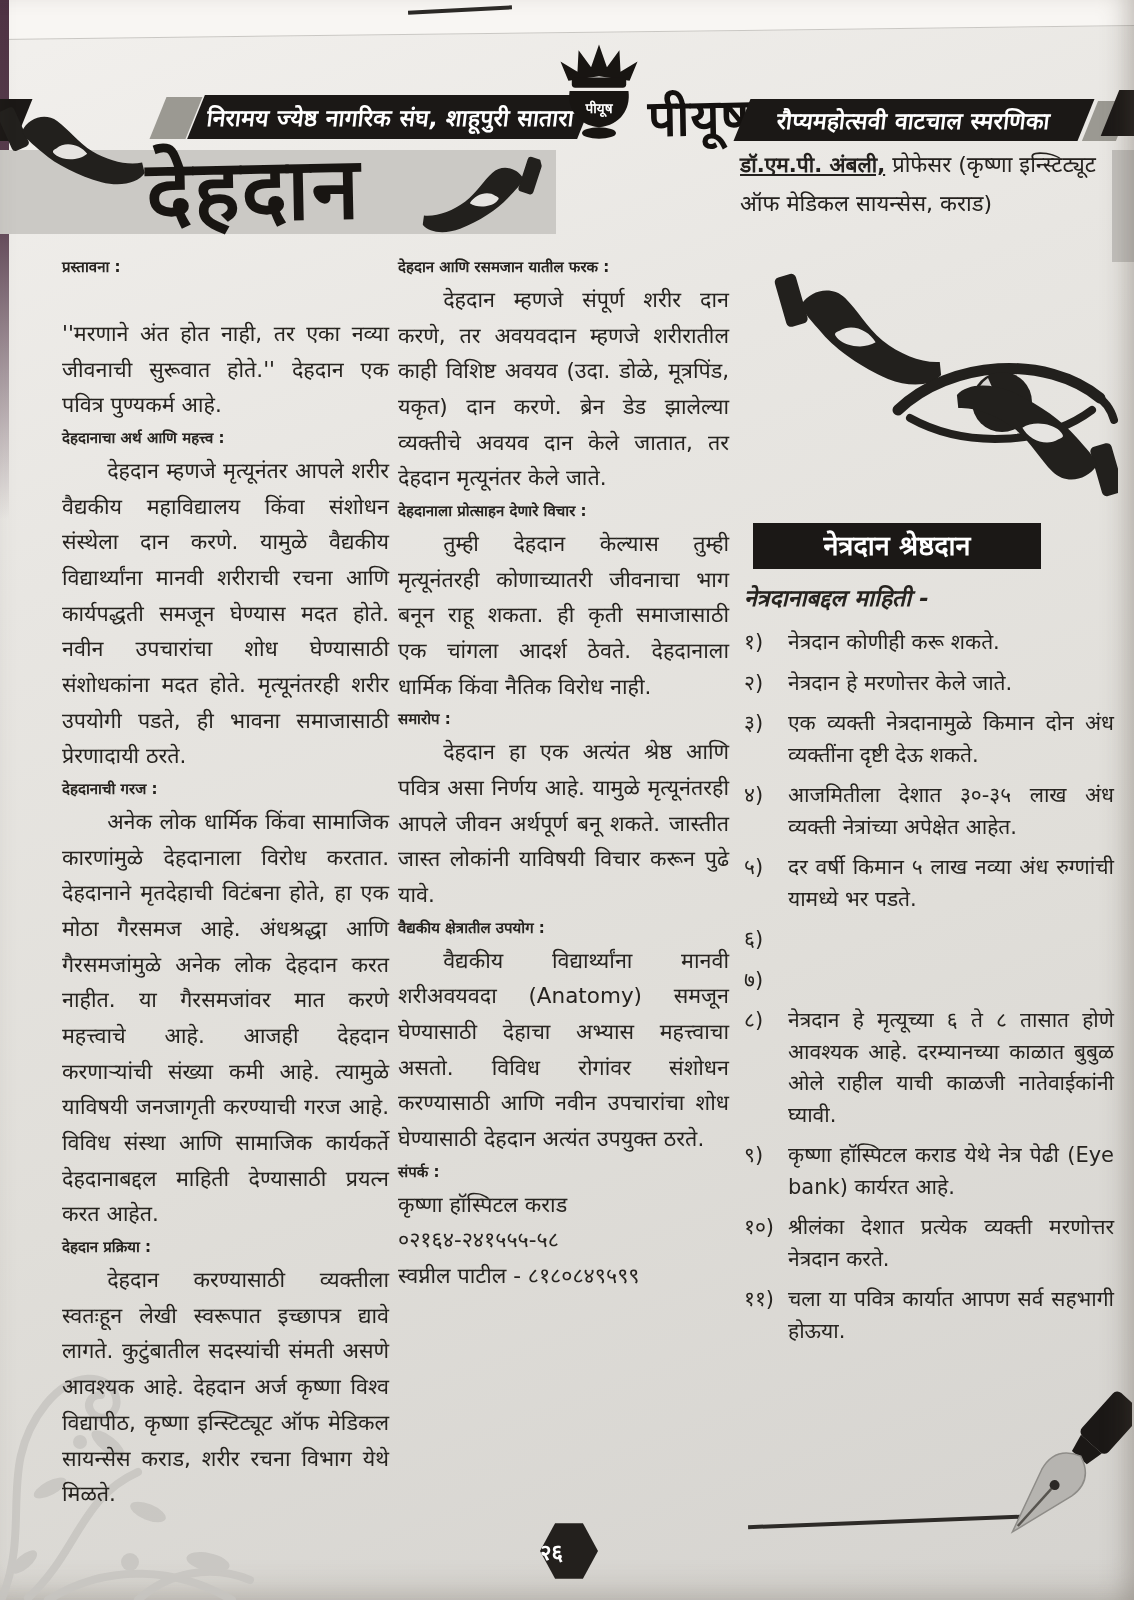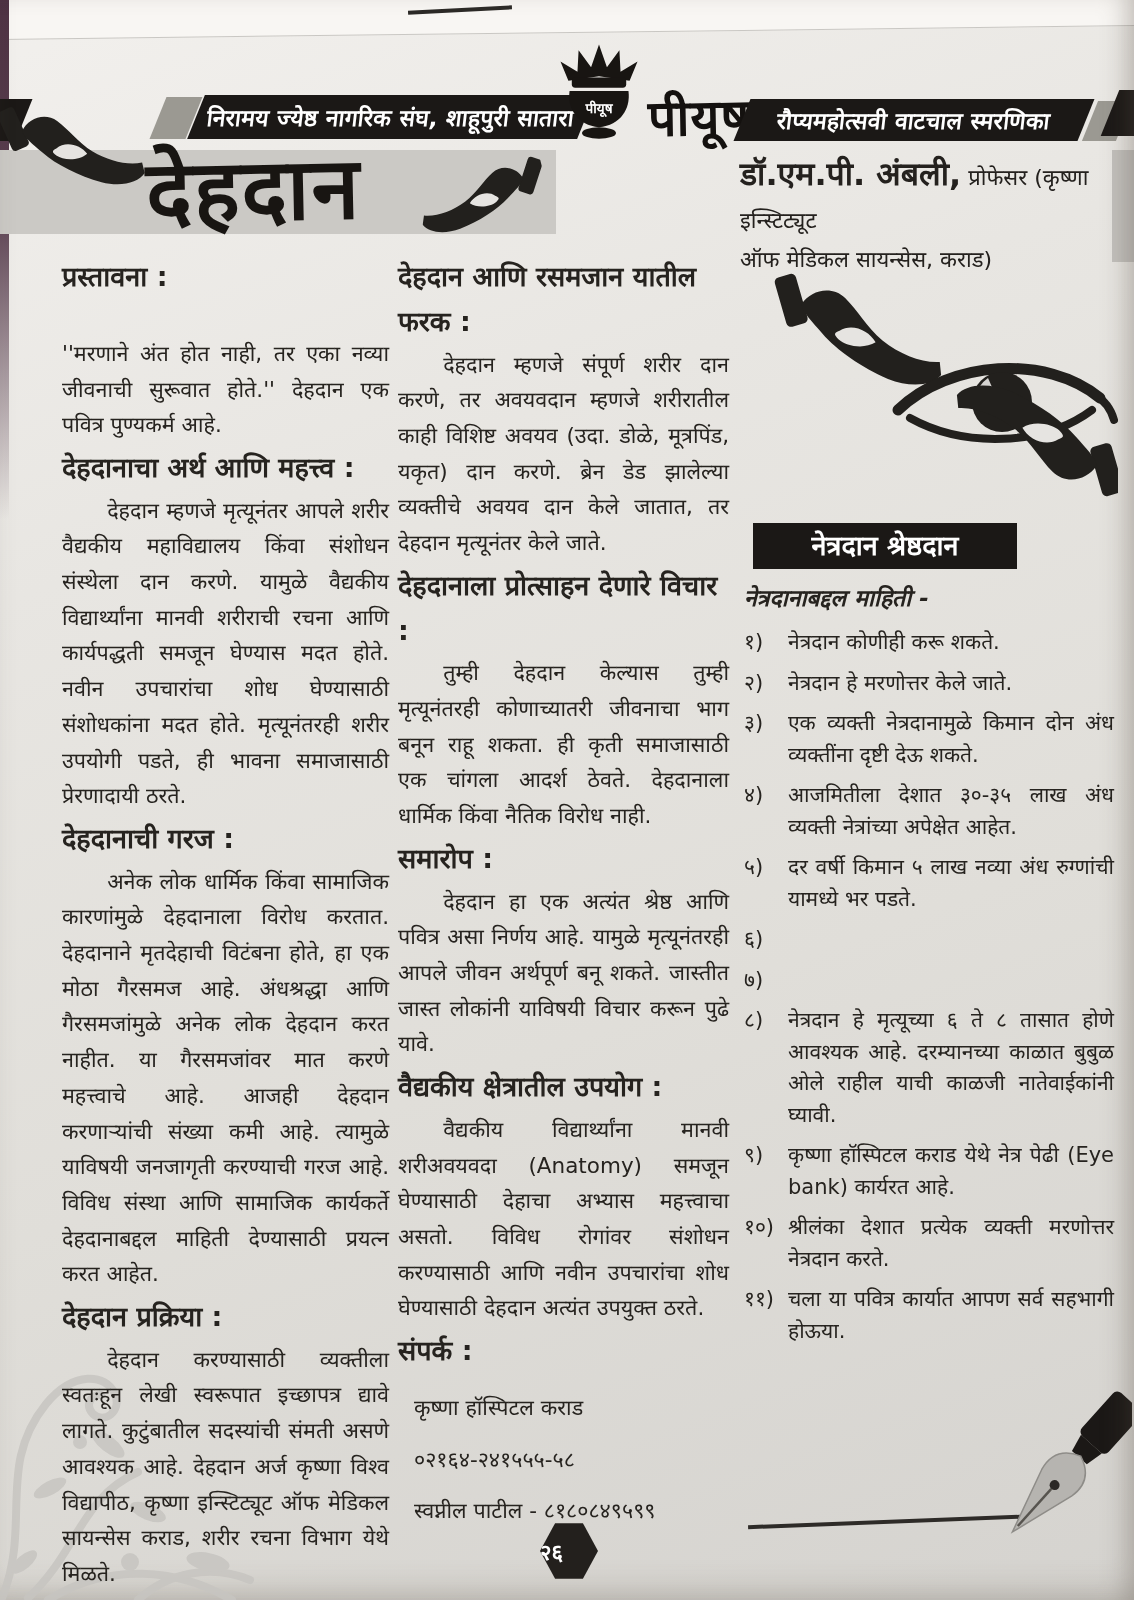--- a/index.html
+++ b/index.html
@@ -44,34 +44,34 @@
   }
   .title-band{position:absolute;left:0;top:150px;width:556px;height:84px;background:#cbc9c5;}
   .right-edge-band{position:absolute;left:1112px;top:150px;width:22px;height:112px;background:#c3c1bd;}
   .article-title{
     position:absolute;left:146px;top:128px;font-size:86px;font-weight:800;color:#181512;
     letter-spacing:2px;transform:rotate(-1.2deg);
   }
   .author-block{
     position:absolute;left:740px;top:146px;width:372px;font-size:22px;line-height:1.75;color:#24211e;
   }
-  .author-name{font-weight:bold;font-size:32px;}
+  .author-name{font-weight:bold;font-size:21px;text-decoration:underline;}
   
   .col{position:absolute;top:252px;font-size:21.5px;line-height:1.66;color:#26231f;z-index:2;}
   .col1{left:62px;width:327px;}
   .col2{left:398px;width:331px;}
   .col3{left:744px;width:370px;}
-  .sec-head{font-weight:bold;font-size:27px;margin:3px 0 2px 0;}
+  .sec-head{font-weight:bold;font-size:15px;margin:3px 0 2px 0;}
   .para{text-align:justify;text-indent:2.1em;margin:0 0 2px 0;}
   .para.noindent{text-indent:0;margin-top:36px;}
-  .cline{text-indent:0;margin:16px;}
+  .cline{text-indent:0;margin:0;}
   
   .illustration{margin-left:24px;display:block;}
   .netra-banner{
-    margin:16px 0 10px 9px;width:264px;height:46px;background:#1b1816;
+    margin:16px 0 10px 9px;width:288px;height:46px;background:#1b1816;
     display:flex;align-items:center;justify-content:center;
   }
   .netra-banner span{color:#fff;font-weight:bold;font-size:27px;white-space:nowrap;}
   .list-head{font-weight:bold;font-size:23px;margin:4px 0 10px 0;font-style:italic;}
   .nlist{display:flex;flex-direction:column;gap:9px;}
   .nitem{display:flex;font-size:21px;line-height:1.5;}
   .nitem .num{flex:0 0 44px;}
   .nitem .ntxt{flex:1;text-align:justify;}
   
   .hexagon{

